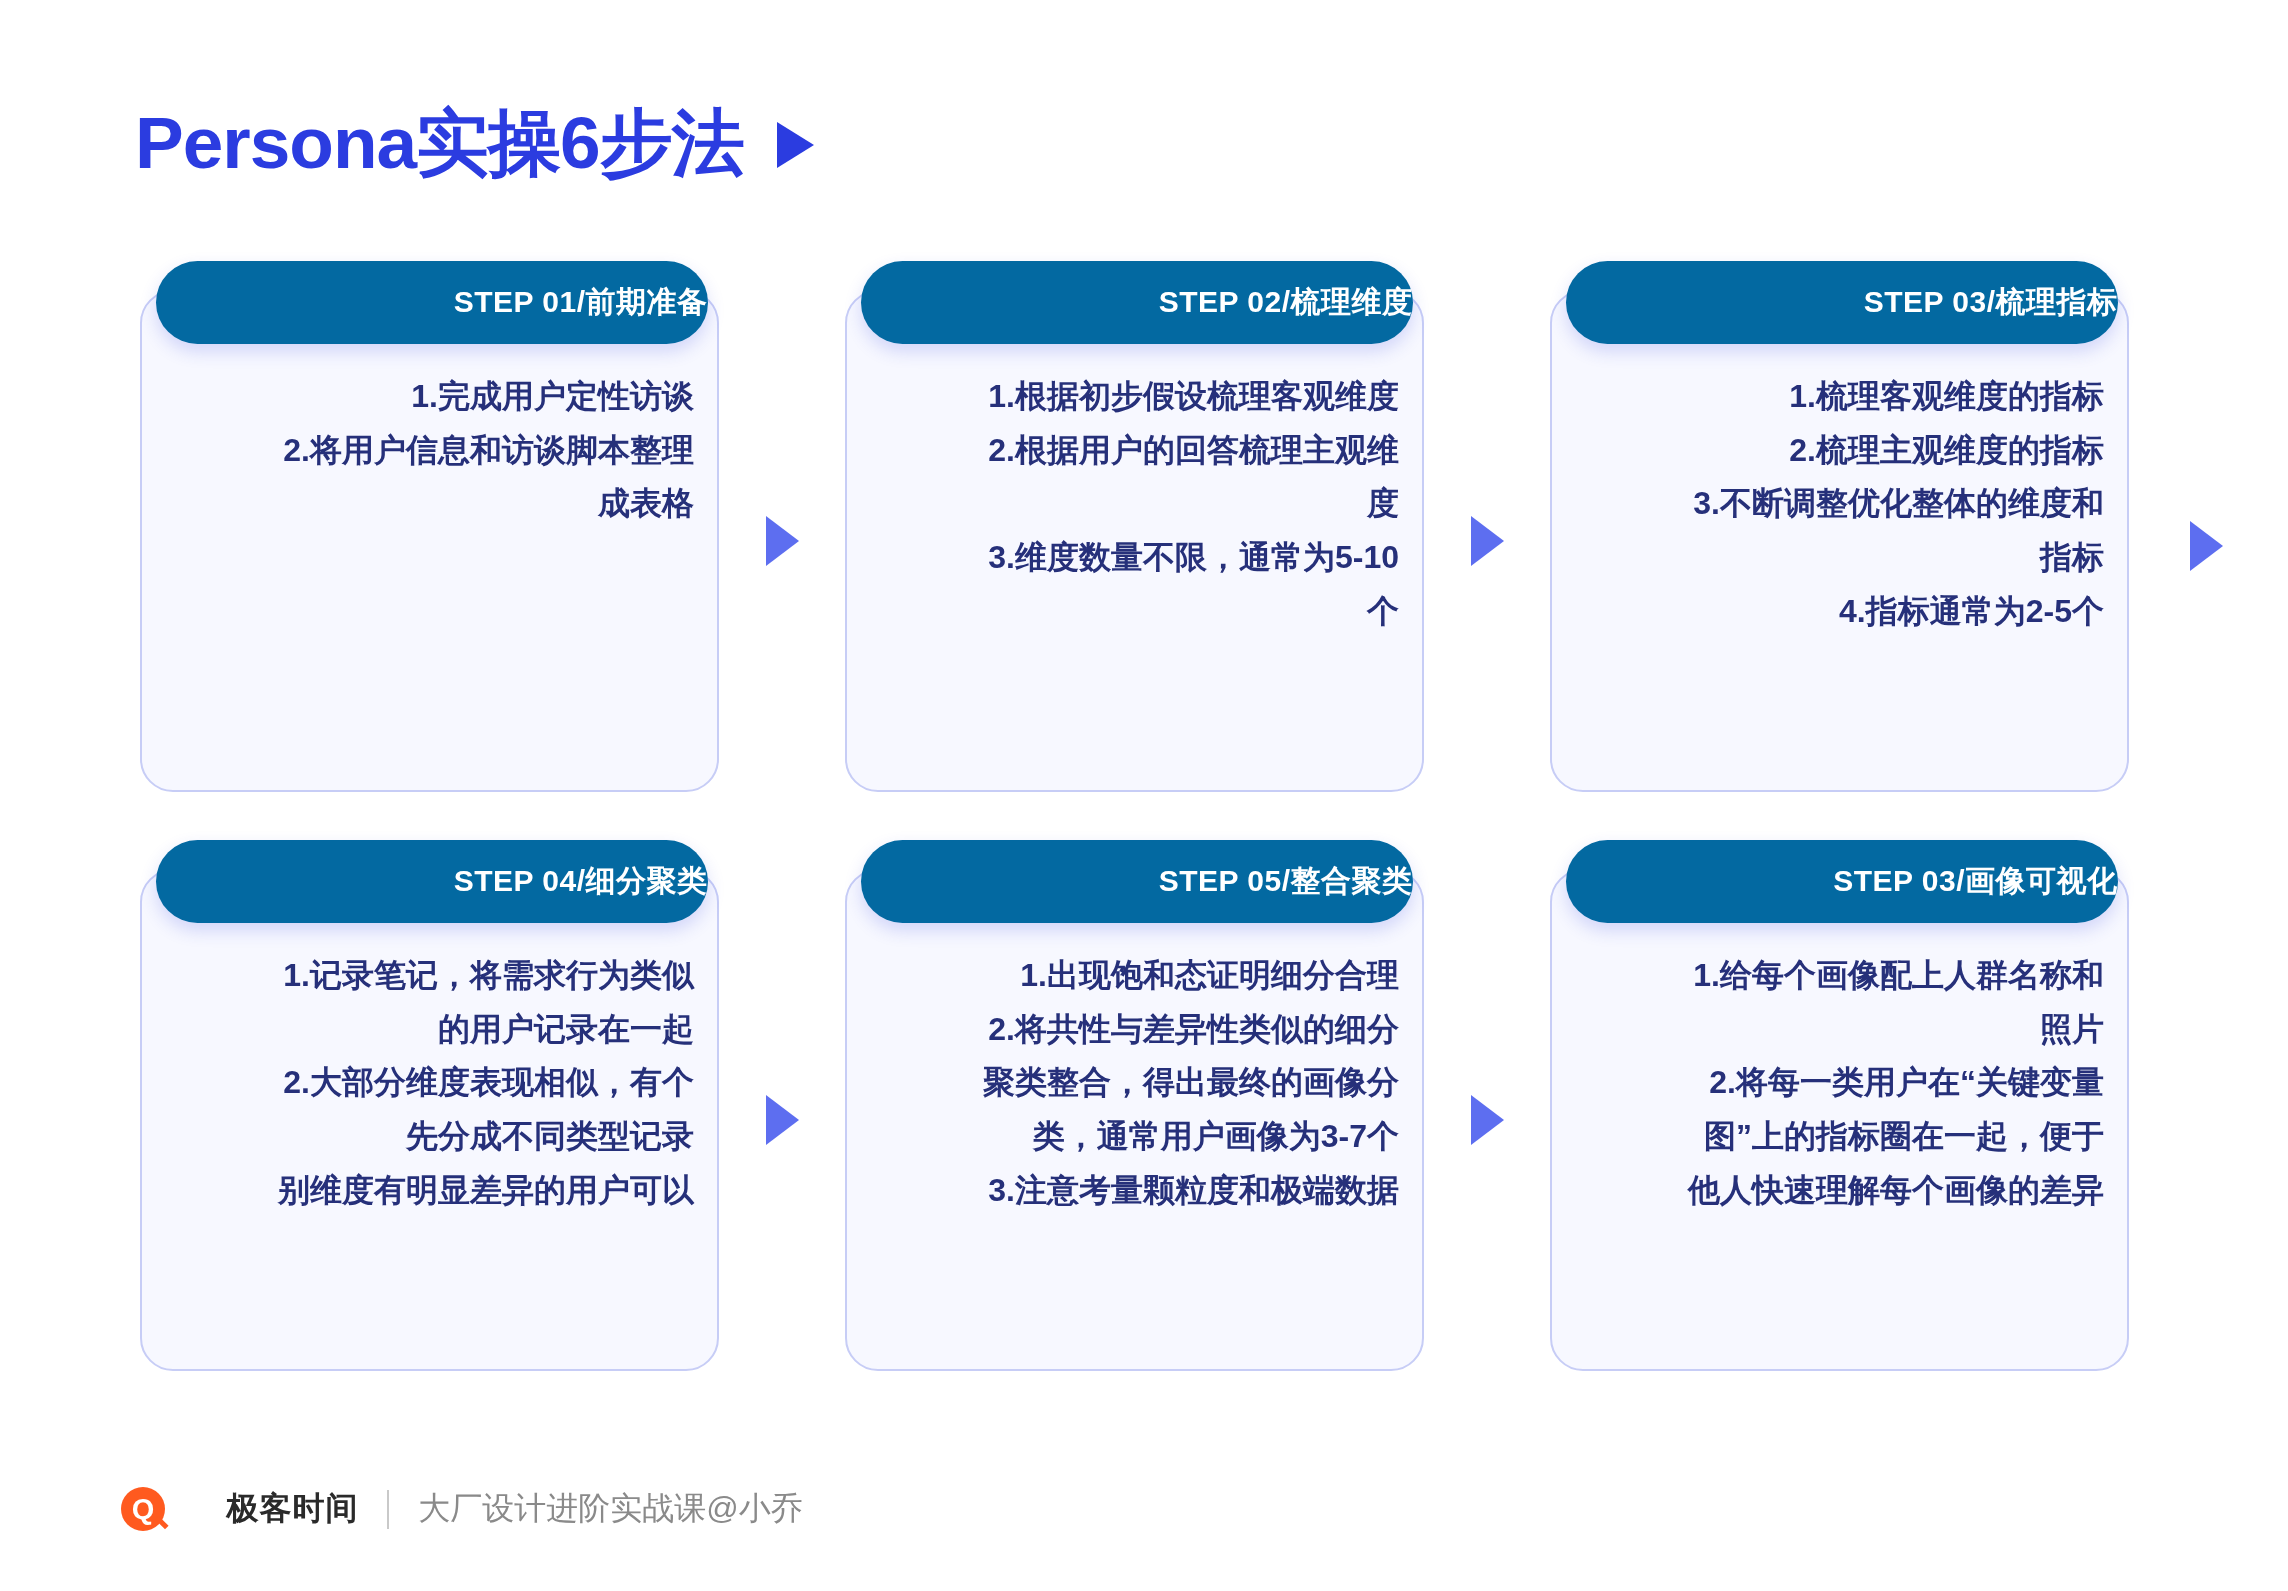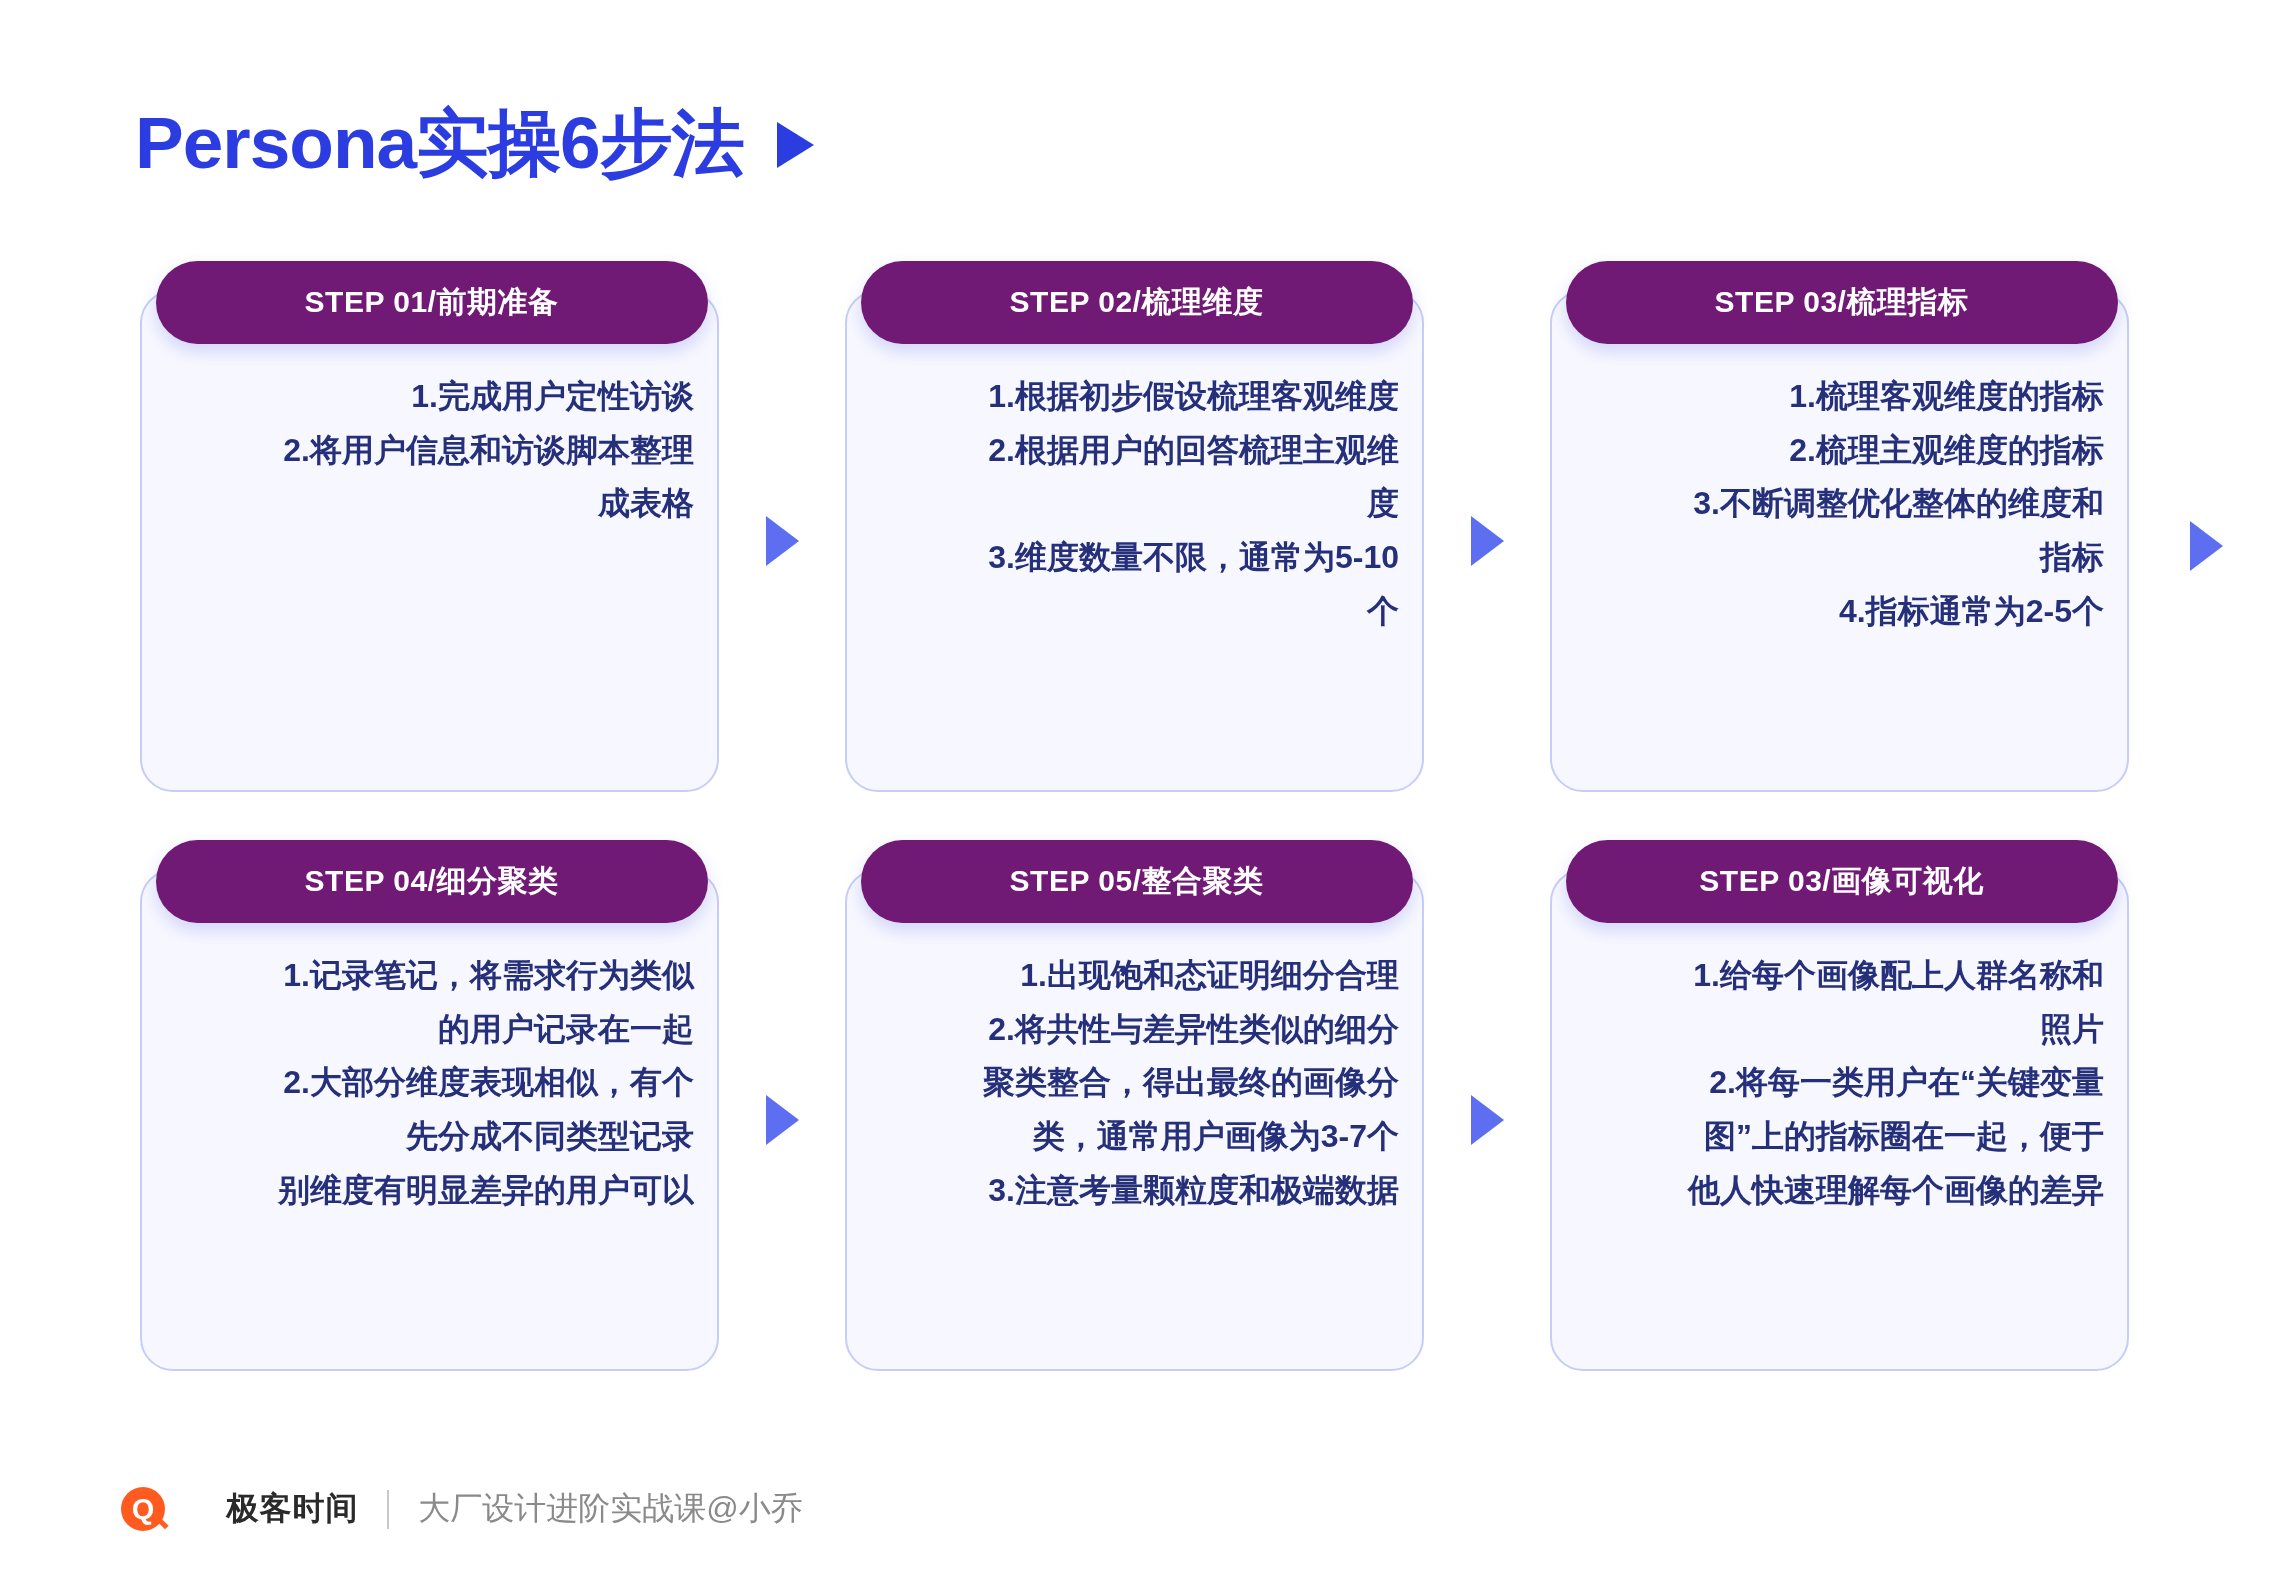--- a/index.html
+++ b/index.html
@@ -70,24 +70,24 @@
     background: #f7f8ff;
     box-sizing: border-box;
   }
   .card-head {
     position: absolute;
     left: 13.5px;
     top: -31px;
     width: 552px;
     height: 83px;
     border-radius: 42px;
-    background: #701a75;
-    display: flex;
-    align-items: center;
-    justify-content: center;
+    background: #0369a1;
+    display: flex;
+    align-items: center;
+    justify-content: flex-end;
     box-shadow: 0 7.7px 17.4px rgba(43,60,224,0.18);
   }
   .card-head-text {
     font-size: 30px;
     font-weight: 700;
     color: #ffffff;
     letter-spacing: 0.5px;
     white-space: nowrap;
   }
   .card-body {

